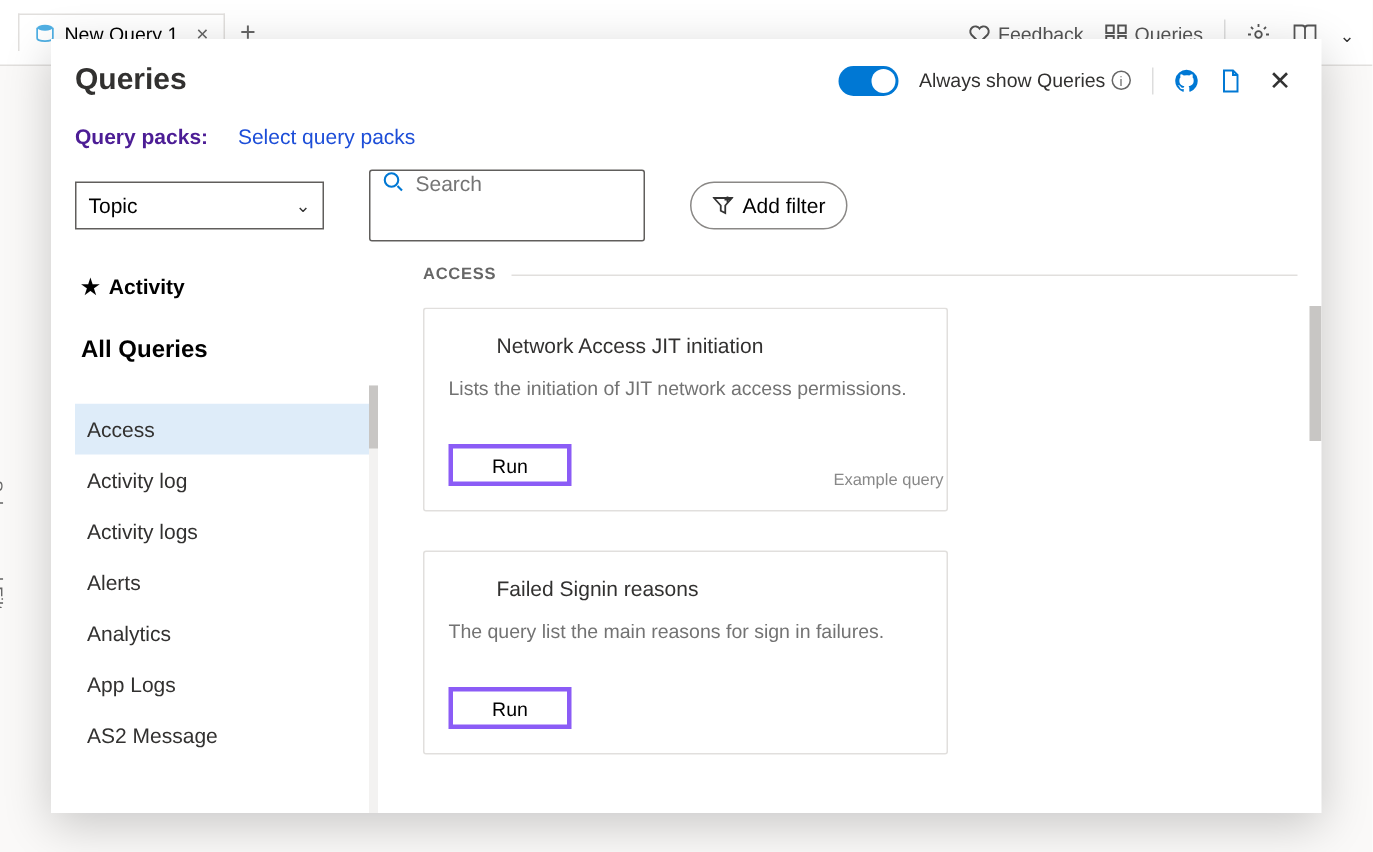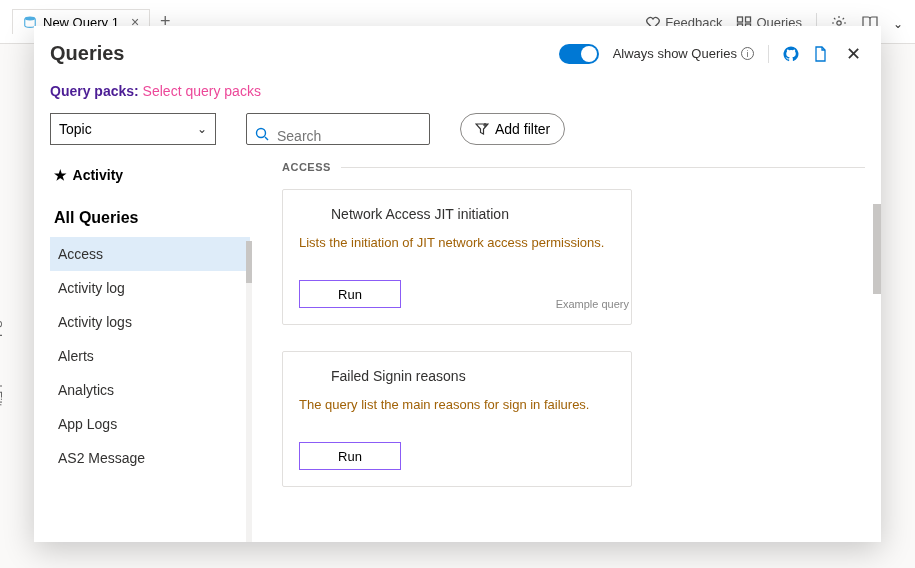--- a/index.html
+++ b/index.html
@@ -24,48 +24,48 @@
   .header-right { margin-left: auto; display: flex; align-items: center; gap: 14px; }
   .toggle { width: 40px; height: 20px; background: #0078d4; border-radius: 10px; position: relative; cursor: pointer; }
   .toggle-knob { position: absolute; right: 2px; top: 2px; width: 16px; height: 16px; background: #fff; border-radius: 50%; }
   .toggle-label { font-size: 13px; color: #323130; display: flex; align-items: center; gap: 4px; }
   .info-circle { width: 13px; height: 13px; border: 1px solid #666; border-radius: 50%; display: inline-flex; align-items: center; justify-content: center; font-size: 9px; color: #666; }
   .hicon { color: #0078d4; font-size: 15px; cursor: pointer; }
   .close-x { font-size: 18px; color: #333; cursor: pointer; padding: 0 4px; }
 
   .packs-row { padding: 18px 16px 10px 16px; font-size: 14px; }
   .packs-label { font-weight: 600; color: #4c1d95; }
-  .packs-link { color: #ec4899; cursor: pointer; margin-left: 0; }
+  .packs-link { color: #1d4ed8; cursor: pointer; margin-left: 16px; }
 
   .controls-row { display: flex; gap: 30px; padding: 4px 16px 16px 16px; align-items: center; }
   .dropdown { width: 166px; height: 32px; border: 1px solid #605e5c; display: flex; align-items: center; justify-content: space-between; padding: 0 8px; font-size: 14px; cursor: pointer; }
   .chevron { font-size: 12px; color: #333; }
-  .search-box { width: 184px; height: 32px; border: 1px solid #605e5c; border-radius: 2px; display: flex; align-items: flex-end; padding: 0 8px; gap: 8px; }
+  .search-box { width: 184px; height: 48px; border: 1px solid #605e5c; border-radius: 2px; display: flex; align-items: flex-start; padding: 0 8px; gap: 8px; }
   .search-icon { color: #0078d4; font-size: 14px; }
   .search-input { border: none; outline: none; font-size: 14px; flex: 1; background: transparent; }
   .addfilter { height: 32px; border: 1px solid #8a8886; border-radius: 16px; display: flex; align-items: center; gap: 6px; padding: 0 14px; font-size: 14px; cursor: pointer; background: #fff; }
 
   .body { display: flex; flex: 1; overflow: hidden; padding: 0 0 0 16px; }
   .leftcol { width: 200px; display: flex; flex-direction: column; position: relative; }
   .fav { font-size: 14px; font-weight: 600; padding: 6px 0 16px 4px; display: flex; align-items: center; gap: 6px; }
-  .section-title { font-size: 16px; font-weight: 600; padding: 10px 0 10px 4px; }
+  .section-title { font-size: 16px; font-weight: 600; padding: 10px 0 26px 4px; }
   .catlist { overflow-y: auto; flex: 1; }
   .catitem { font-size: 14px; padding: 9px 8px; cursor: pointer; color: #323130; }
   .catitem.selected { background: #deecf9; }
   .scrolltrack { position: absolute; right: -2px; top: 80px; width: 6px; bottom: 0; background: #f3f2f1; }
   .scrollthumb { width: 6px; height: 42px; background: #c8c6c4; }
 
   .rightcol { flex: 1; padding: 0 16px 0 32px; overflow: hidden; display:flex; flex-direction:column; }
   .group-label { font-size: 11px; font-weight: 600; color: #666; letter-spacing: 0.5px; display:flex; align-items:center; gap:10px; margin-bottom: 16px; }
   .group-label .line { flex:1; height:1px; background:#e1dfdd; }
   .cards { overflow-y: auto; flex:1; position: relative; }
   .card { width: 350px; border: 1px solid #e1dfdd; border-radius: 2px; padding: 16px; margin-bottom: 26px; position: relative; }
   .card-title { font-size: 14px; font-weight: 400; color: #323130; margin-bottom: 8px; padding-left: 32px; }
-  .card-desc { font-size: 13px; color: #a16207; line-height: 1.4; margin-bottom: 28px; margin-top: 12px; }
-  .run-btn { width: 102px; height: 28px; border: 1px solid #8b5cf6; background: #fff; font-size: 13px; cursor: pointer; }
+  .card-desc { font-size: 13px; color: #737373; line-height: 1.4; margin-bottom: 28px; margin-top: 12px; }
+  .run-btn { width: 82px; height: 28px; border: 3px solid #8b5cf6; background: #fff; font-size: 13px; cursor: pointer; }
   .example-tag { position: absolute; right: 2px; bottom: 14px; font-size: 11px; color: #888; }
   .right-scroll { position: absolute; right: 0; top: 178px; width: 8px; height: 90px; background: #c8c6c4; }
 </style>
 </head>
 <body>
 
 <div class="topbar">
   <div class="tab">
     <svg class="tab-icon" viewBox="0 0 16 16">
         <ellipse cx="8" cy="4" rx="6" ry="2.2" fill="#50b0e4"></ellipse>

